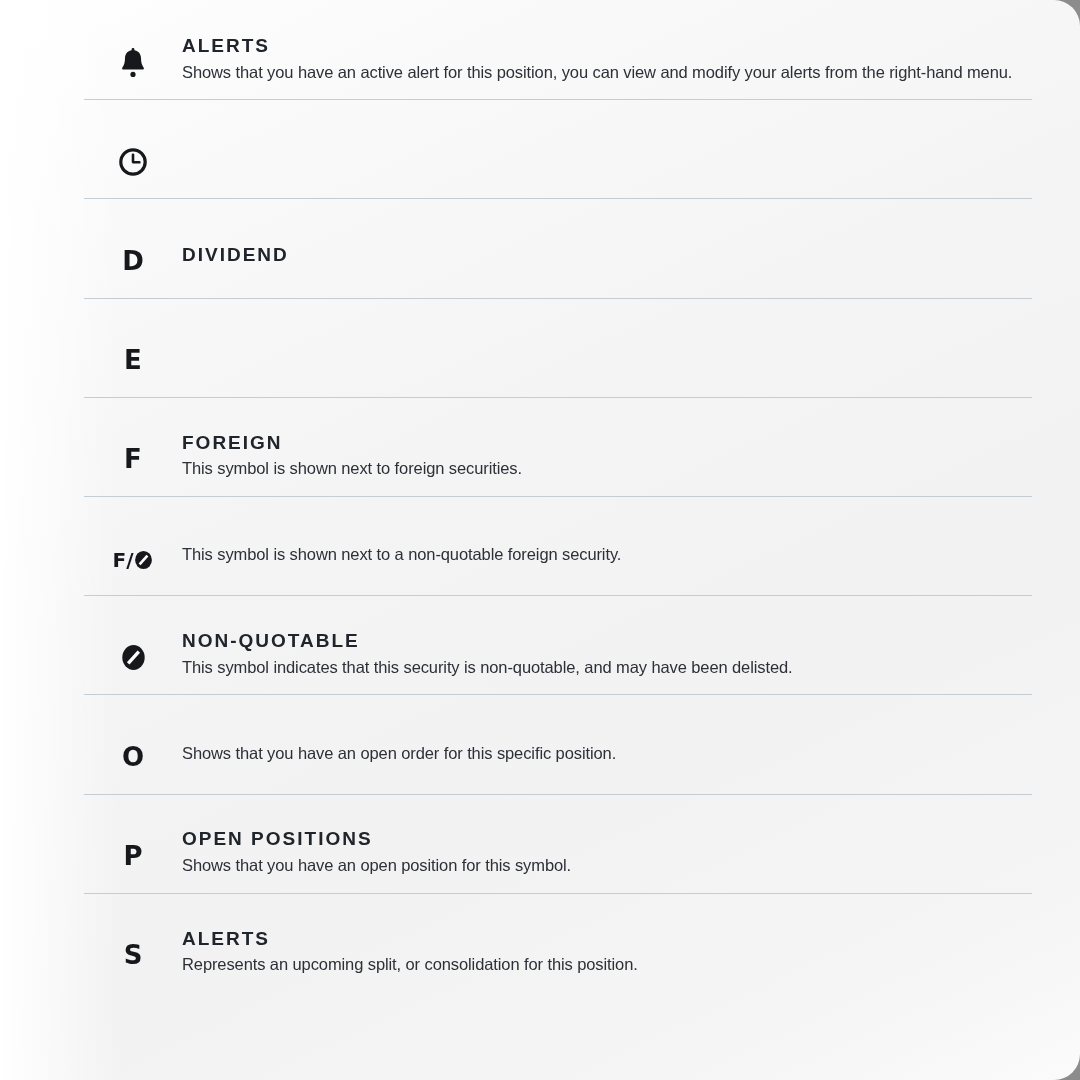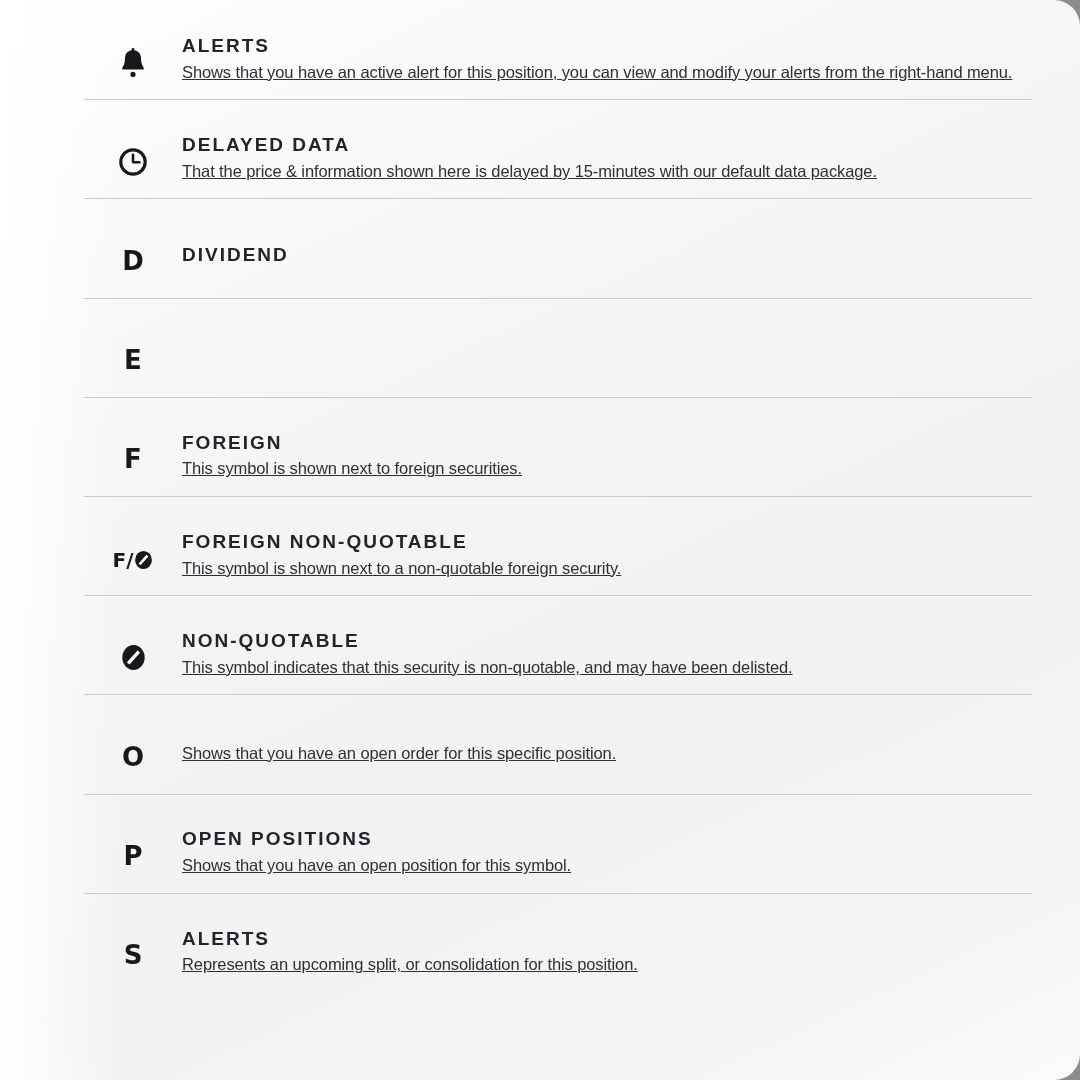--- a/index.html
+++ b/index.html
@@ -104,21 +104,20 @@
 
   .row-desc {
     font-family: "Liberation Sans", sans-serif;
     font-weight: 400;
     font-size: 16.5px;
     color: #2c3037;
     line-height: 1.25;
     margin: 0;
     letter-spacing: -0.1px;
     white-space: nowrap;
-    text-decoration: underline;
   }
 
   svg { display: block; }
 </style>
 </head>
 <body>
 
 <div id="card">
   <div id="legend-list">
 
@@ -136,24 +135,20 @@
       </div>
     </div>
 
     <div class="legend-row">
       <div class="row-icon">
         <svg width="30" height="30" viewBox="0 0 30 30" aria-hidden="true">
           <circle cx="15" cy="15" r="12.2" fill="none" stroke="#16181c" stroke-width="3.2"></circle>
           <rect x="13.7" y="6.6" width="2.6" height="9.4" rx="1.2" fill="#16181c"></rect>
           <rect x="14.2" y="14" width="8.4" height="2.6" rx="1.2" fill="#16181c"></rect>
         </svg>
-      </div>
-      <div class="row-text">
-        <p class="row-title">DELAYED DATA</p>
-        <p class="row-desc">That the price &amp; information shown here is delayed by 15-minutes with our default data package.</p>
       </div>
     </div>
 
     <div class="legend-row">
       <div class="row-icon">
         <span class="glyph">D</span>
       </div>
       <div class="row-text">
         <p class="row-title">DIVIDEND</p>
       </div>
@@ -177,21 +172,20 @@
 
     <div class="legend-row">
       <div class="row-icon" style="padding-top:28px;">
         <span class="glyph small">F/</span>
         <svg width="19" height="20" viewBox="0 0 19 20" aria-hidden="true" style="margin-left:1px;">
           <ellipse cx="9.5" cy="10" rx="8.4" ry="9.1" fill="#16181c"></ellipse>
           <line x1="5.6" y1="14.4" x2="13.4" y2="5.6" stroke="#ffffff" stroke-width="2.6"></line>
         </svg>
       </div>
       <div class="row-text">
-        <p class="row-title">FOREIGN NON-QUOTABLE</p>
         <p class="row-desc">This symbol is shown next to a non-quotable foreign security.</p>
       </div>
     </div>
 
     <div class="legend-row">
       <div class="row-icon">
         <svg width="25" height="27" viewBox="0 0 25 27" aria-hidden="true">
           <ellipse cx="12.5" cy="13.5" rx="11.2" ry="12.4" fill="#16181c"></ellipse>
           <line x1="7.2" y1="19.4" x2="17.8" y2="7.6" stroke="#ffffff" stroke-width="3.4"></line>
         </svg>

